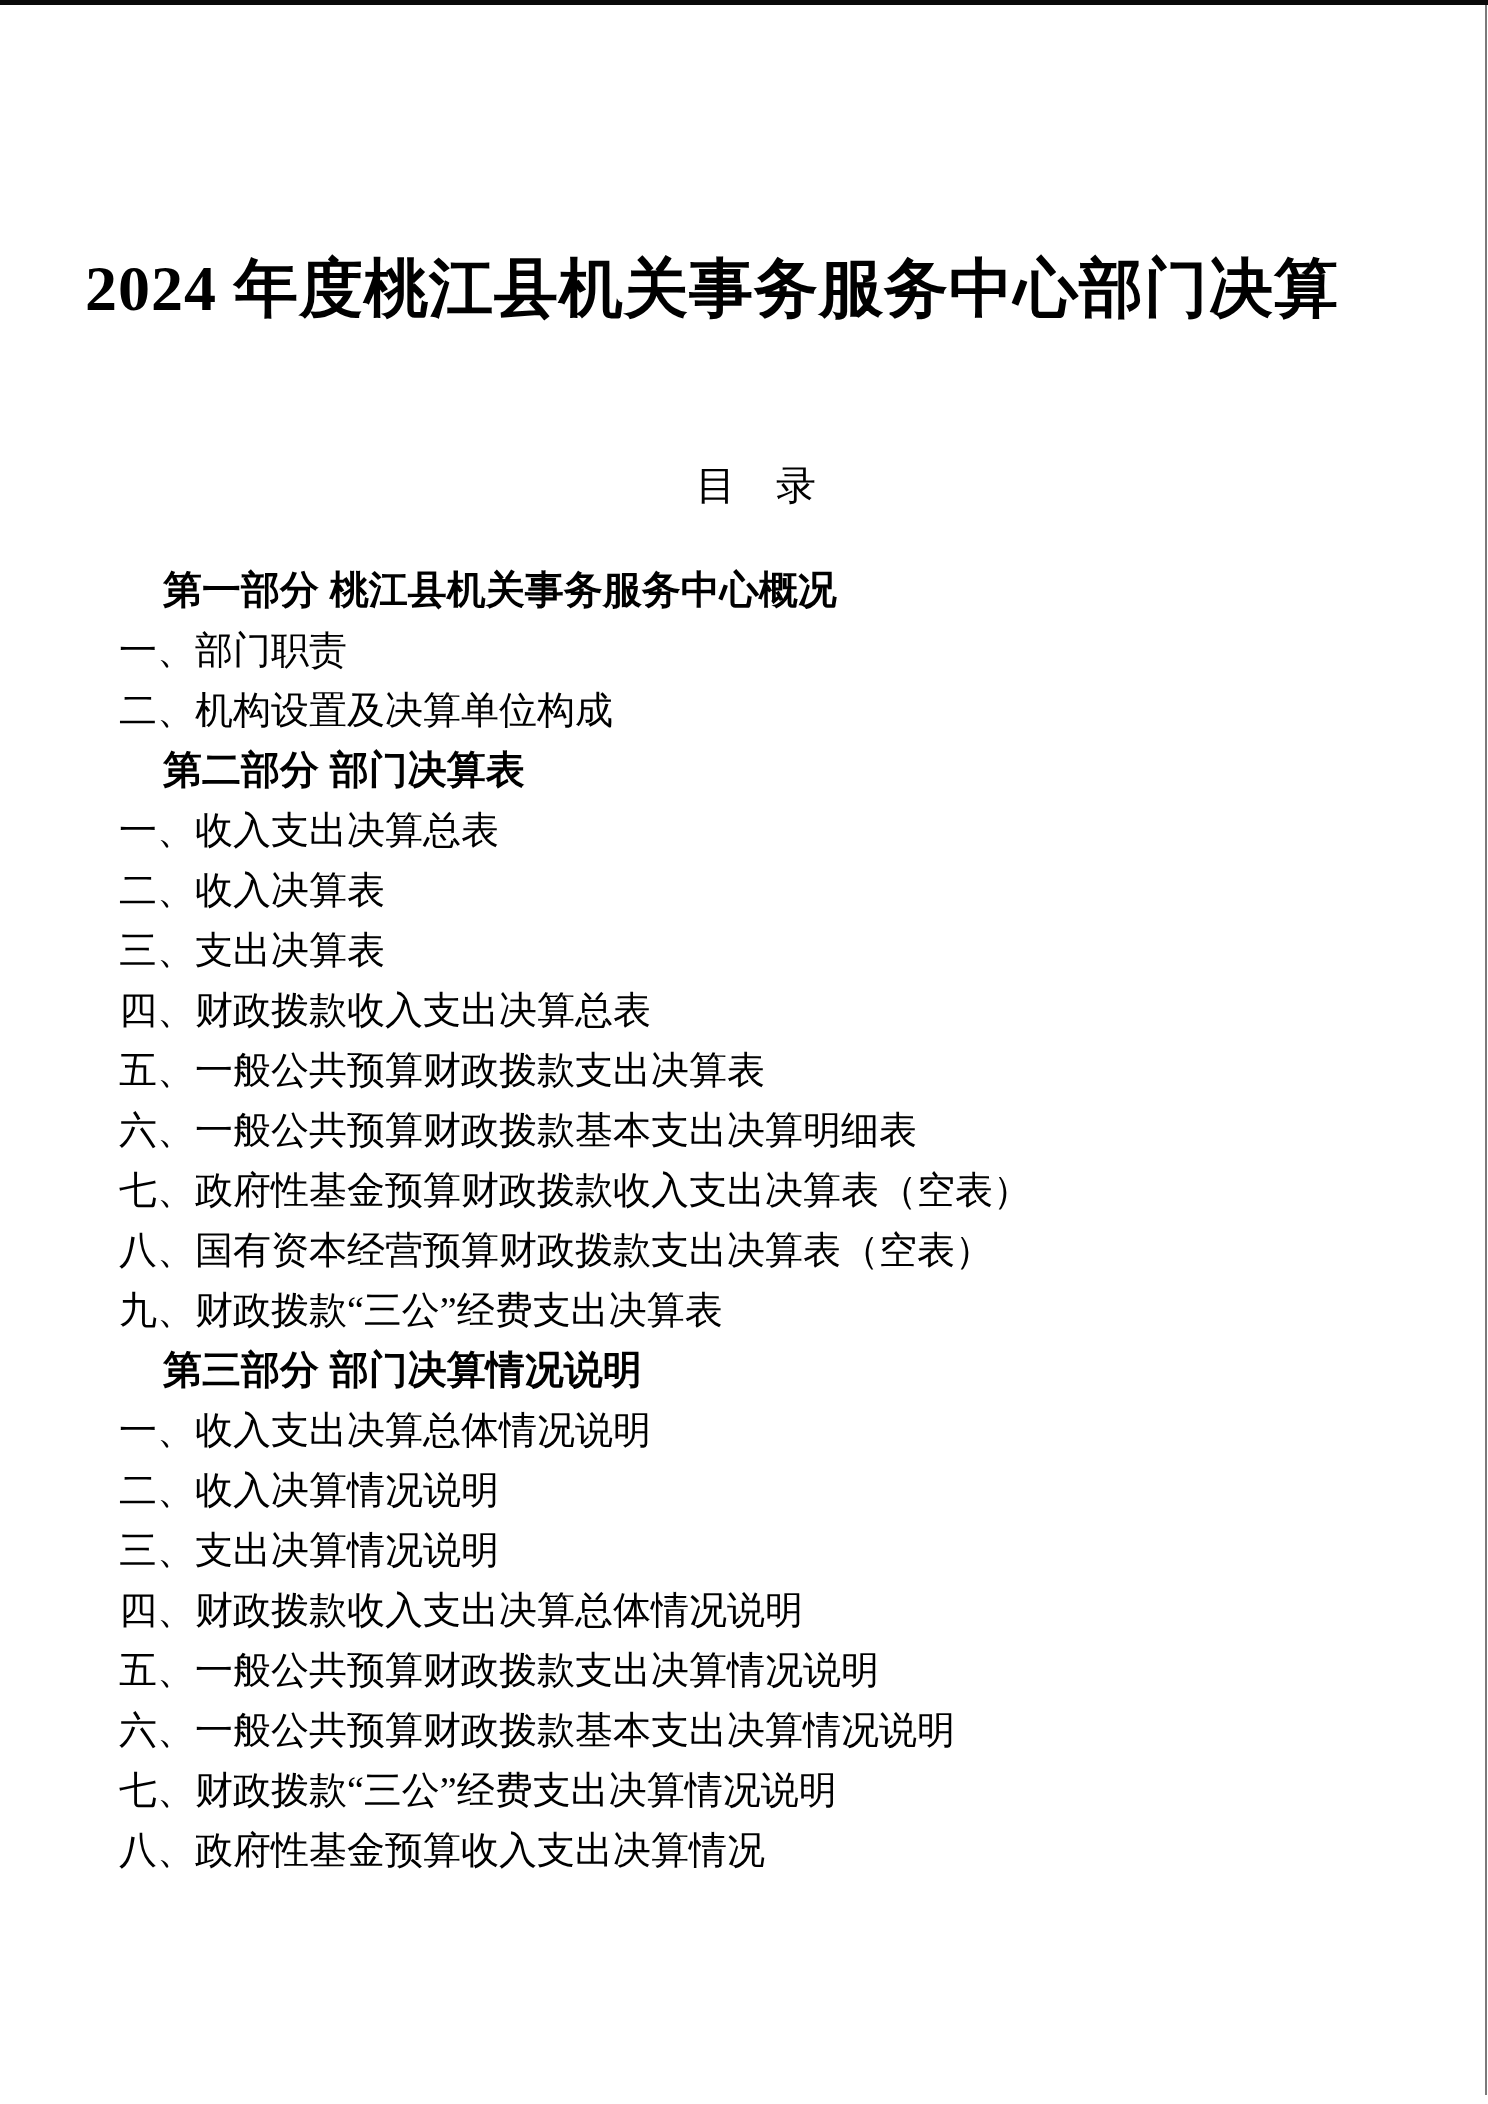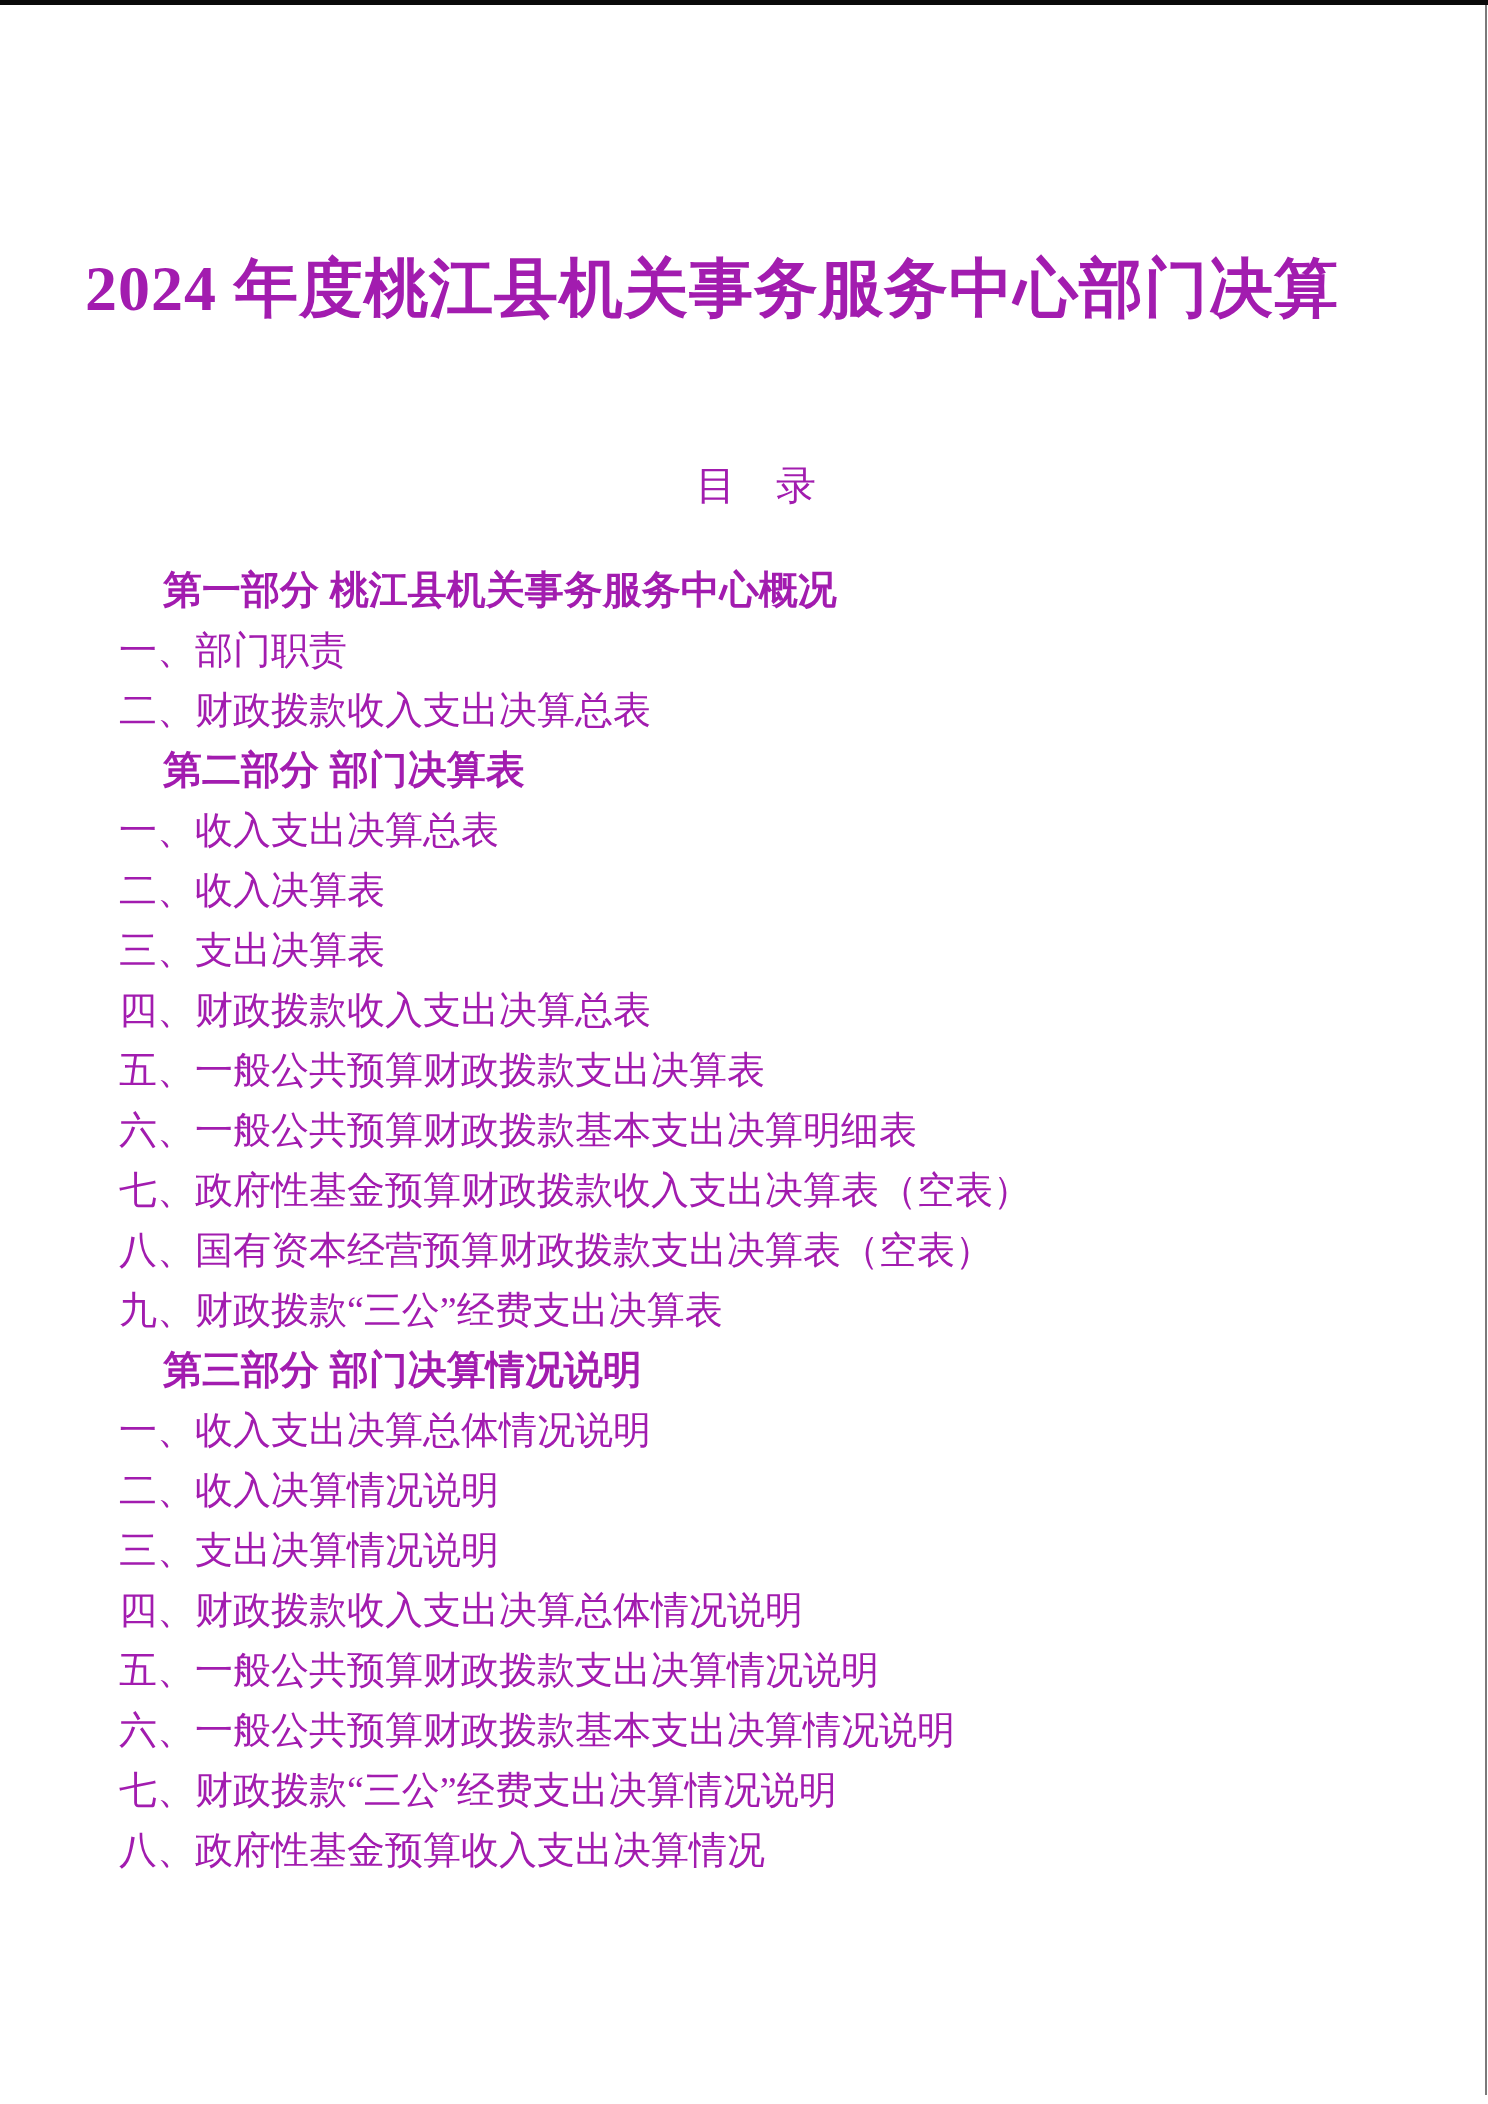--- a/index.html
+++ b/index.html
@@ -8,21 +8,21 @@
     width: 1488px;
     height: 2104px;
     font-family: "Liberation Serif", "DejaVu Serif", serif;
   }
   .page {
     position: relative;
     width: 1488px;
     height: 2104px;
     background: #ffffff;
     overflow: hidden;
-    color: #a21caf;
+    color: #000000;
   }
   .top-border {
     position: absolute;
     left: 0; top: 0;
     width: 1488px; height: 5px;
     background: #0a0a0a;
   }
   .right-border {
     position: absolute;
     right: 1px; top: 5px;
@@ -83,21 +83,21 @@
   <div class="right-border"></div>
 
   <h1 class="doc-title">2024 年度桃江县机关事务服务中心部门决算</h1>
 
   <div class="toc-heading">目　录</div>
 
   <div class="toc">
 
     <div class="toc-line toc-section-header">第一部分 桃江县机关事务服务中心概况</div>
     <div class="toc-line toc-item">一、部门职责</div>
-    <div class="toc-line toc-item">二、财政拨款收入支出决算总表</div>
+    <div class="toc-line toc-item">二、机构设置及决算单位构成</div>
 
     <div class="toc-line toc-section-header">第二部分 部门决算表</div>
     <div class="toc-line toc-item">一、收入支出决算总表</div>
     <div class="toc-line toc-item">二、收入决算表</div>
     <div class="toc-line toc-item">三、支出决算表</div>
     <div class="toc-line toc-item">四、财政拨款收入支出决算总表</div>
     <div class="toc-line toc-item">五、一般公共预算财政拨款支出决算表</div>
     <div class="toc-line toc-item">六、一般公共预算财政拨款基本支出决算明细表</div>
     <div class="toc-line toc-item">七、政府性基金预算财政拨款收入支出决算表（空表）</div>
     <div class="toc-line toc-item">八、国有资本经营预算财政拨款支出决算表（空表）</div>

